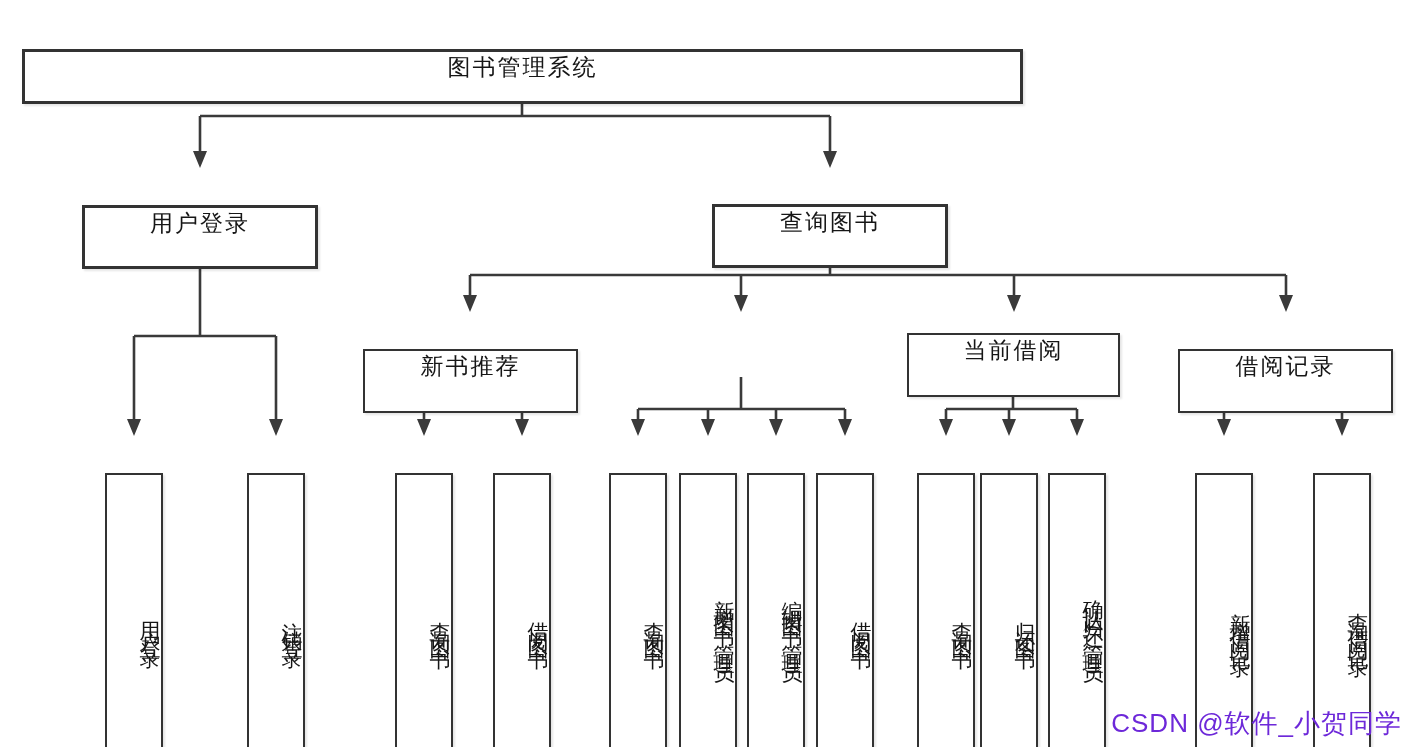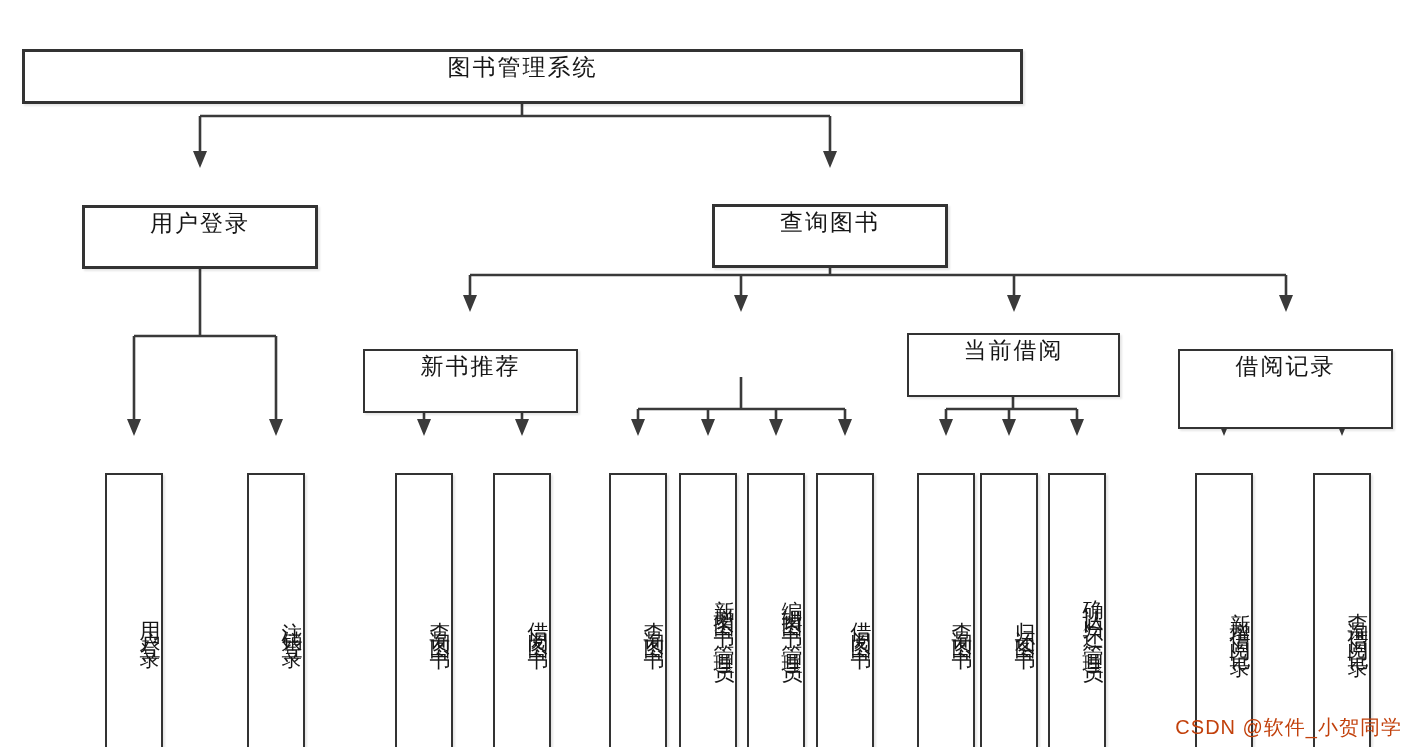--- a/index.html
+++ b/index.html
@@ -16,21 +16,21 @@
   .node.lv{border-width:2.5px;}
   .node span{white-space:nowrap;}
   .root-box{font-size:23px;letter-spacing:2px;}
   .branch{font-size:23px;letter-spacing:2px;}
   .leaf{
     writing-mode:vertical-rl;text-orientation:mixed;
     font-size:21px;letter-spacing:9px;line-height:1;
   }
   .watermark{
     position:absolute;right:3px;bottom:6px;z-index:5;
-    font-size:20px;color:#c2410c;letter-spacing:1px;white-space:nowrap;
+    font-size:26px;color:#6d28d9;letter-spacing:1px;white-space:nowrap;
   }
 </style>
 </head>
 <body>
 
 <div class="stage">
 
   <svg class="wires" width="1405" height="747" viewBox="0 0 1405 747">
 
     <path d="M522 68 V116 M200 116 H830 M200 116 V152 M830 116 V152" fill="none" stroke="#3a3a3a" stroke-width="2.6"></path>
@@ -66,21 +66,21 @@
   <div class="node branch" style="left:712px;top:168px;width:236px;height:64px">
     <span>查询图书</span>
   </div>
 
   <div class="node branch lv" style="left:363px;top:313px;width:215px;height:64px">
     <span>新书推荐</span>
   </div>
   <div class="node branch lv" style="left:907px;top:297px;width:213px;height:64px">
     <span>当前借阅</span>
   </div>
-  <div class="node branch lv" style="left:1178px;top:313px;width:215px;height:80px">
+  <div class="node branch lv" style="left:1178px;top:313px;width:215px;height:64px">
     <span>借阅记录</span>
   </div>
 
   <div class="node leaf lv" style="left:105px;top:437px;width:58px;height:300px">
     <span>用户登录</span>
   </div>
   <div class="node leaf lv" style="left:247px;top:437px;width:58px;height:300px">
     <span>注销登录</span>
   </div>
 

